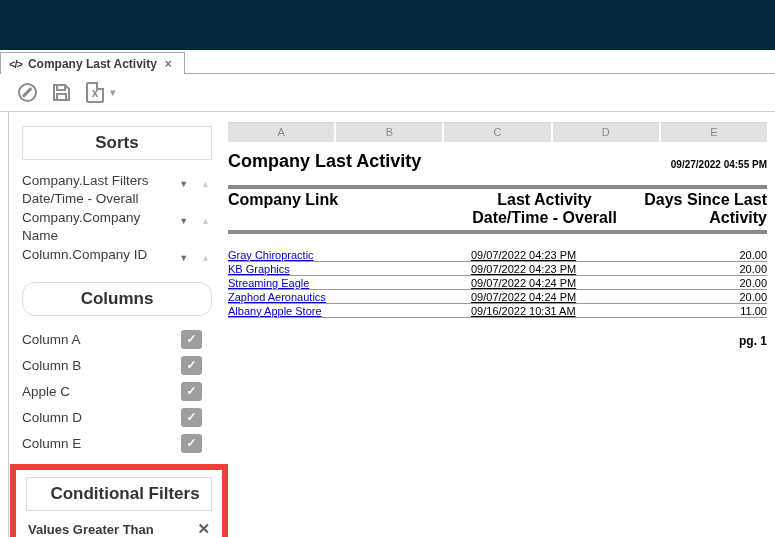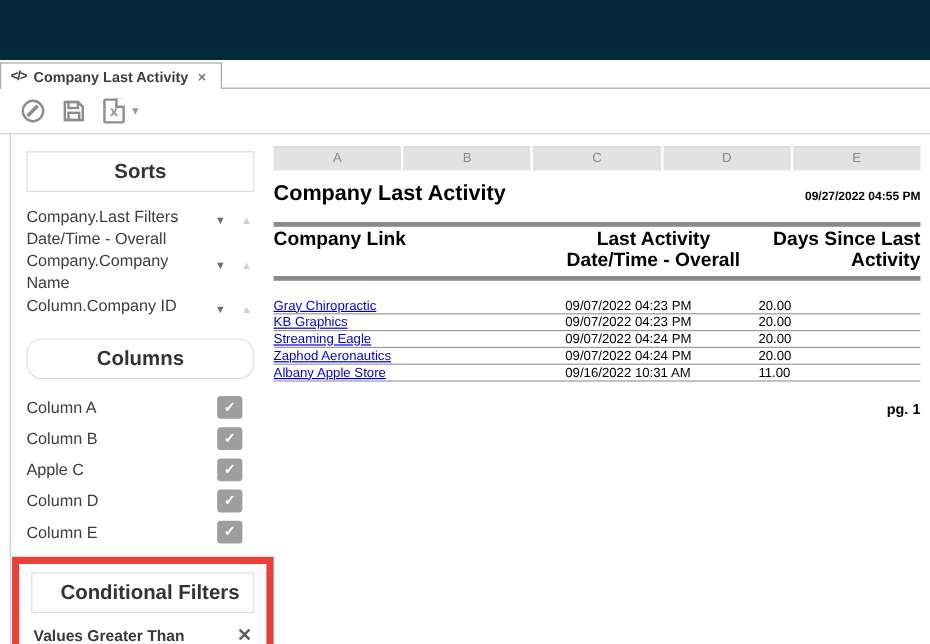--- a/index.html
+++ b/index.html
@@ -74,22 +74,22 @@
   .timestamp { font-size:10px; font-weight:bold; color:#000; padding-bottom:2px; }
   .thick-bar { height:4px; background:#8a8a8a; }
   .bar-top { margin-top:13px; }
   .rtable-head { display:grid; grid-template-columns:1fr 175px 135px; font-size:16px;
                  font-weight:bold; color:#000; padding:2px 0 3px 0; }
   .rtable-head .h2 { text-align:center; }
   .rtable-head .h3 { text-align:right; }
   .rows-gap { height:14px; }
   .rtable-row { display:grid; grid-template-columns:1fr 175px 135px; font-size:11px;
                 align-items:center; height:14px; border-bottom:1px solid #9a9a9a; color:#000; }
-  .rtable-row .c2 { padding-left:14px; }
-  .rtable-row .c3 { }
+  .rtable-row .c2 { padding-left:14px;text-decoration:underline; }
+  .rtable-row .c3 { text-align:right; }
   .company-link { color:#0000cc; text-decoration:underline; cursor:pointer; }
   .page-label { text-align:right; font-size:12px; font-weight:bold; margin-top:16px; }
 </style>
 </head>
 <body>
 
 <div class="app">
 
   <div class="topbar"></div>
 

